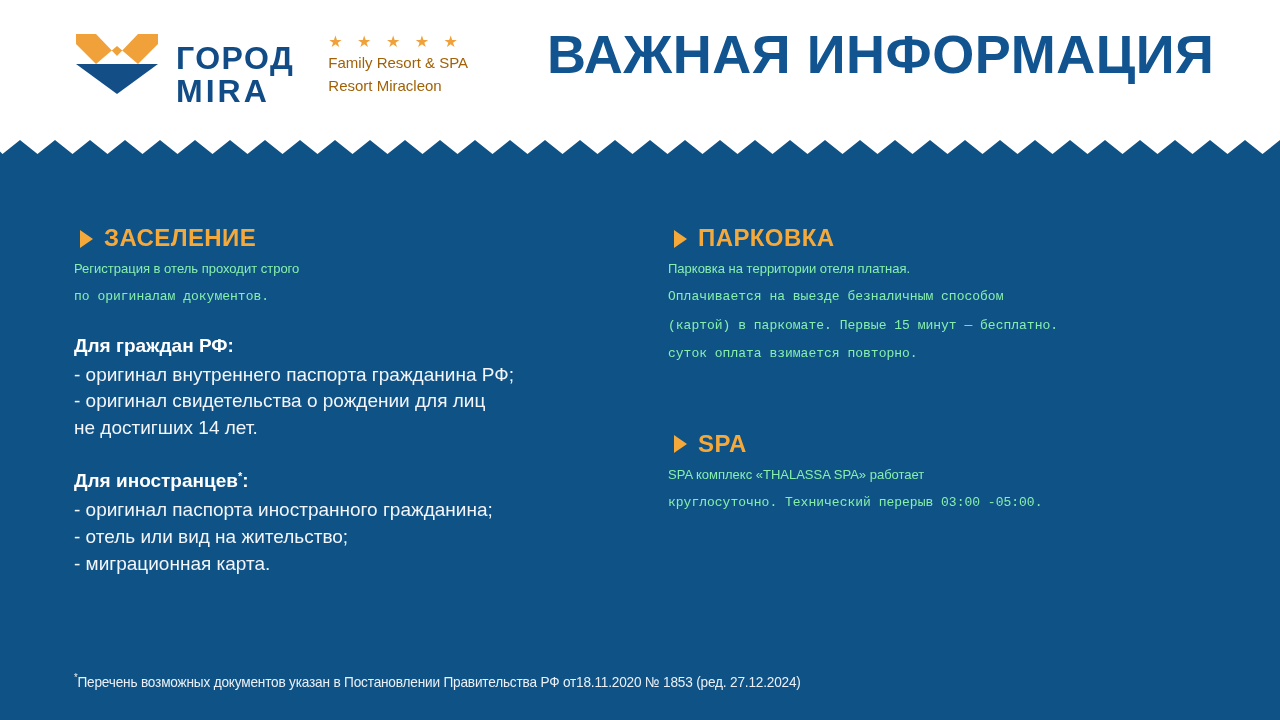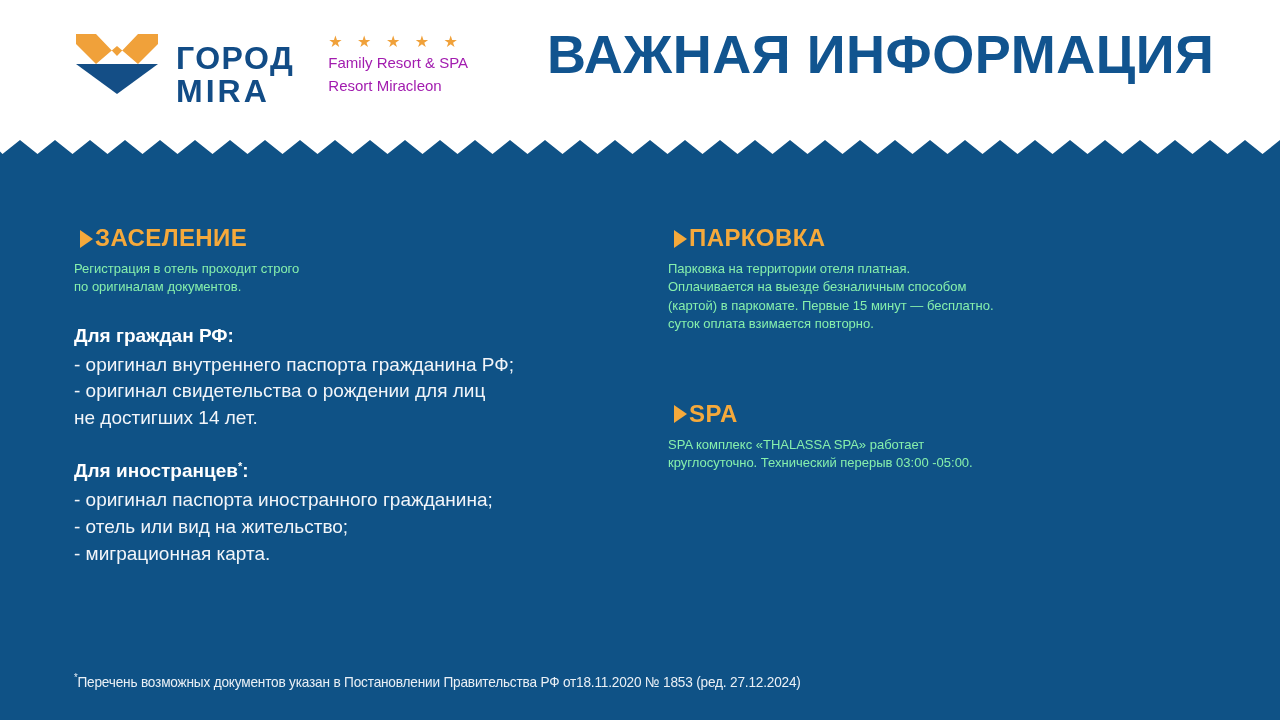--- a/index.html
+++ b/index.html
@@ -76,21 +76,21 @@
     margin-top: 6px;
   }
   .stars {
     color: #F0A13A;
     font-size: 16px;
     letter-spacing: 5px;
     line-height: 1.2;
     height: 20px;
   }
   .tagline-line {
-    color: #a21caf;
+    color: #a16207;
     font-size: 15px;
     line-height: 1.5;
     font-family: "Liberation Sans", sans-serif;
   }
 
   .page-title {
     position: absolute;
     right: 66px;
     top: 28px;
     color: #11548F;
@@ -136,21 +136,21 @@
     top: 86px;
   }
   .col-left  { left: 44px;  width: 570px; }
   .col-right { left: 638px; width: 590px; }
 
   .section { margin-bottom: 0; }
 
   .sec-head {
     display: flex;
     align-items: center;
-    gap: 2px;
+    gap: 11px;
     margin-bottom: 10px;
     padding-left: 36px;
   }
   .bullet-tri {
     width: 0;
     height: 0;
     flex: 0 0 auto;
     border-top: 9px solid transparent;
     border-bottom: 9px solid transparent;
     border-left: 13px solid #F5A93B;
@@ -167,21 +167,21 @@
   }
 
   .para {
     color: #86efac;
     font-size: 13px;
     line-height: 1.42;
     margin: 0 0 0 30px;
     font-family: "Liberation Sans", sans-serif;
     font-weight: 300;
   }
-  .para + .para { margin-top: 0; }
+  .para + .para { margin-top: 10px; font-family: Liberation Mono, monospace; }
 
   .block-gap { height: 26px; }
 
   .sub-head {
     color: #ffffff;
     font-size: 19px;
     font-weight: bold;
     margin: 0 0 2px 30px;
     line-height: 1.4;
     font-family: "Liberation Sans", sans-serif;

